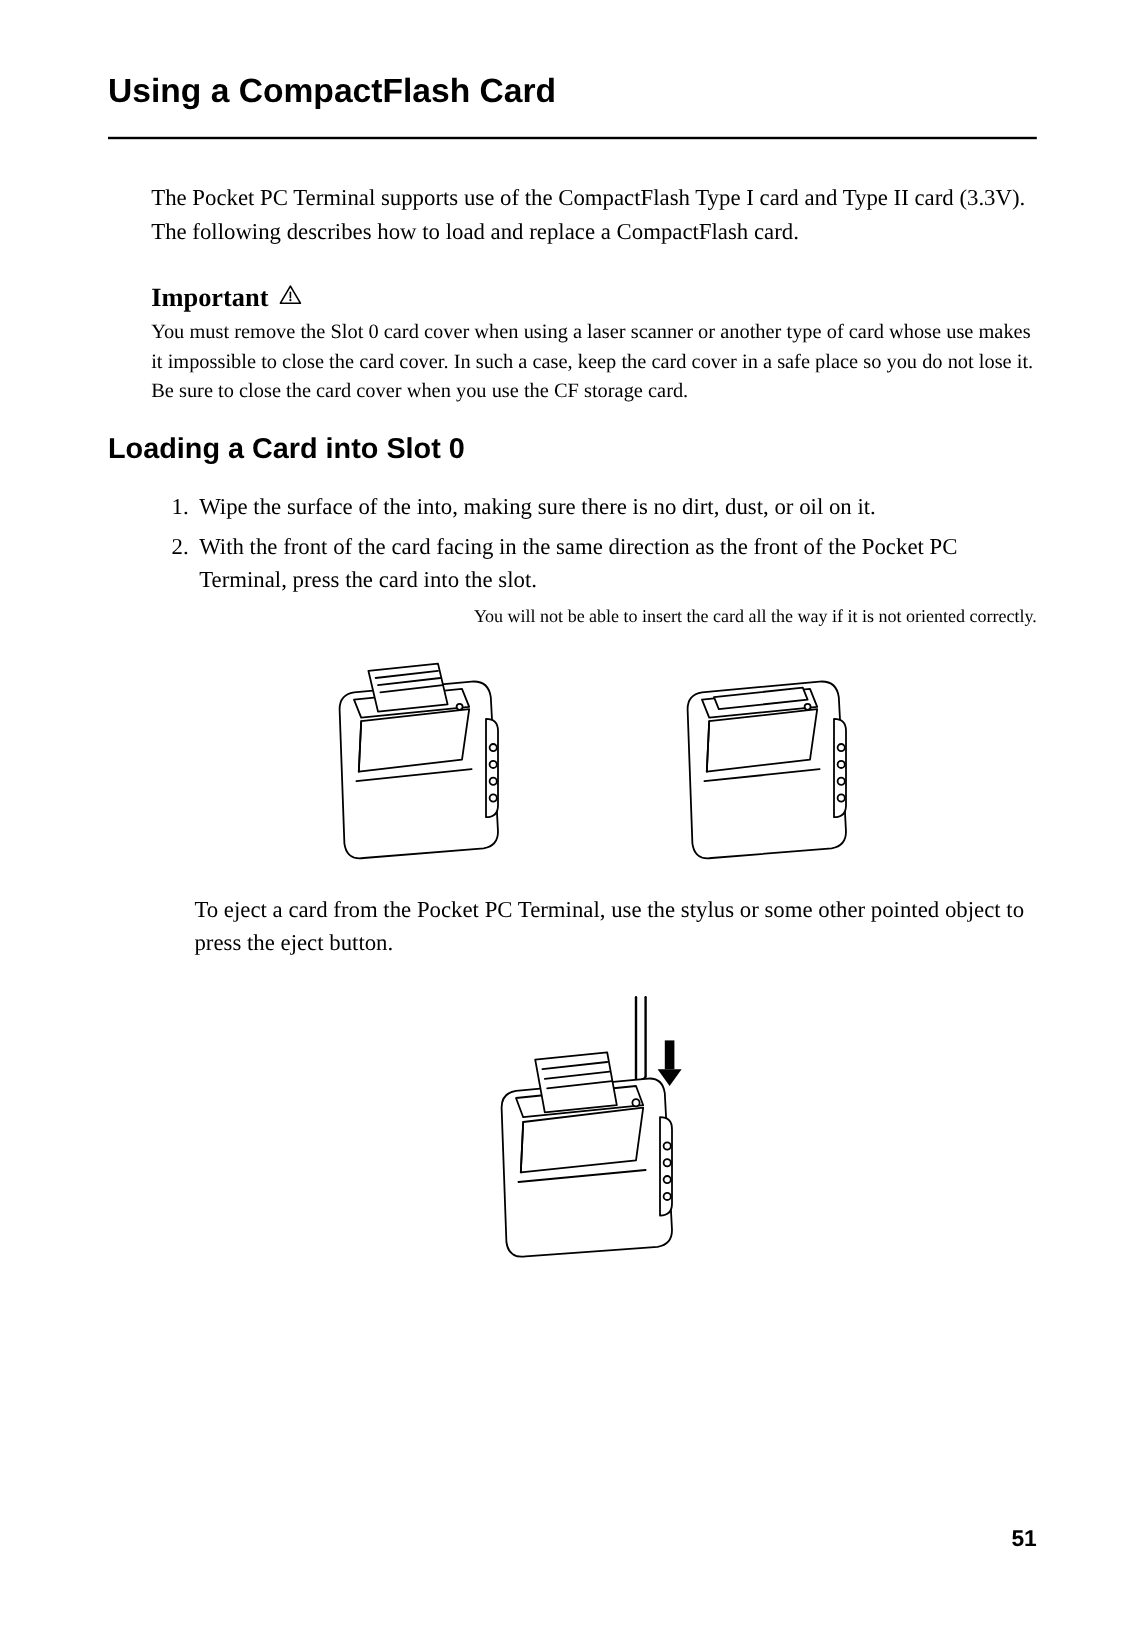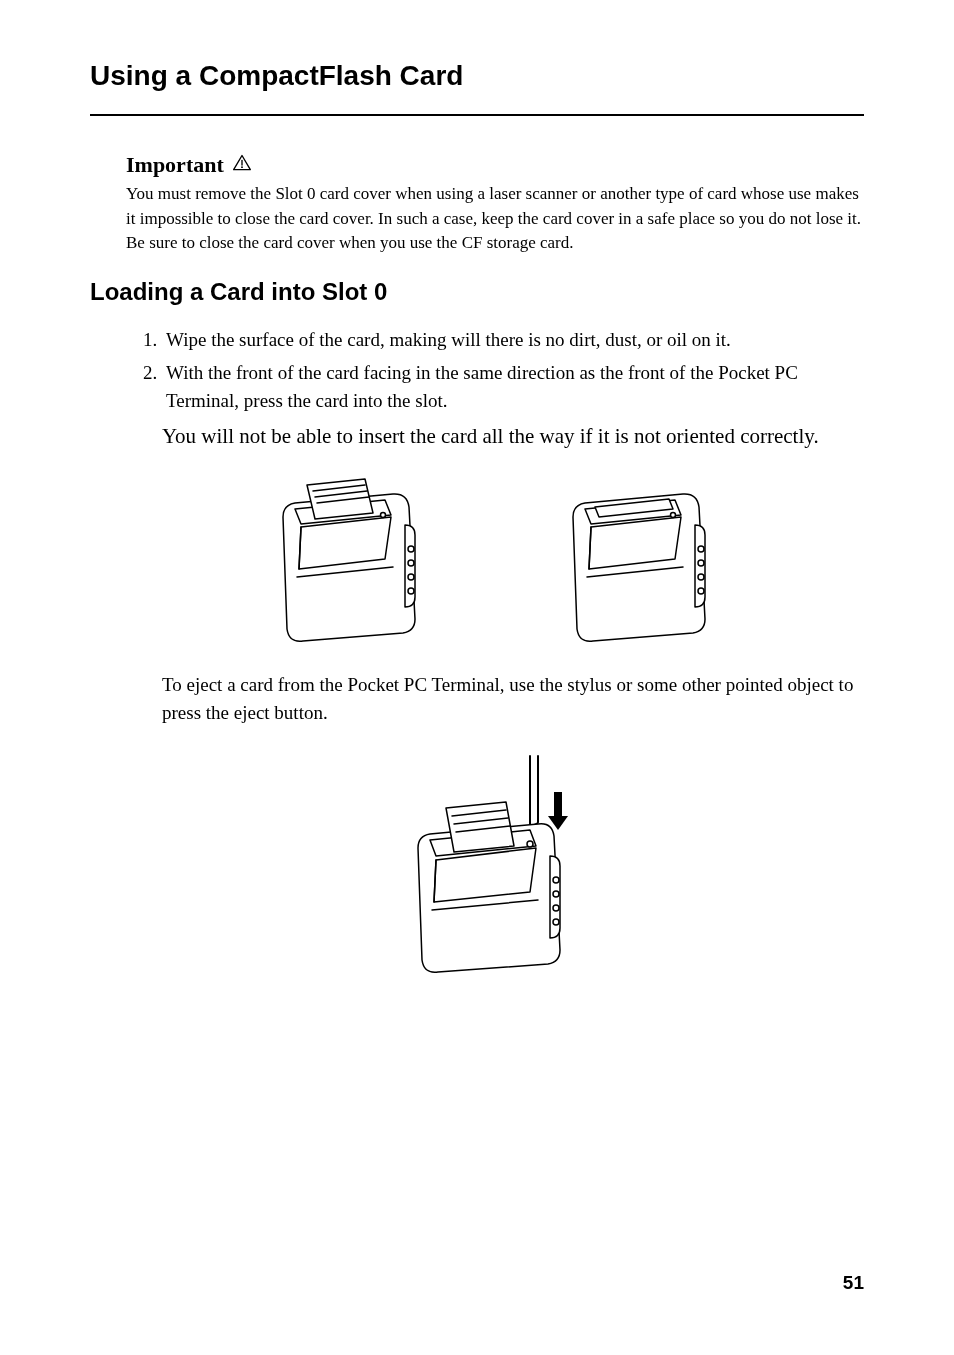--- a/index.html
+++ b/index.html
@@ -62,24 +62,25 @@
       margin-left: 36px;
       font-size: 19px;
       line-height: 1.45;
     }
     ol.steps > li {
       margin-bottom: 6px;
       padding-left: 4px;
     }
     .step-note {
       margin-left: 36px;
-      font-size: 21px;
+      font-size: 15px;
       line-height: 1.45;
       margin-top: 2px;
       margin-bottom: 18px;
+      text-align: right;
     }
     .figure-row {
       display: flex;
       justify-content: center;
       gap: 120px;
       margin: 6px 0 22px 0;
     }
     .figure-single {
       display: flex;
       justify-content: center;
@@ -100,39 +101,40 @@
       font-size: 19px;
     }
     svg.device { display: block; }
   </style>
 </head>
 <body>
 
 <h1 class="page-title">Using a CompactFlash Card</h1>
 
 <div class="content">
+  <p class="intro">The Pocket PC Terminal supports use of the CompactFlash Type I card and Type II card (3.3V). The following describes how to load and replace a CompactFlash card.</p>
 
   <div class="important-row">
     <span class="important-label">Important</span>
     <span>
       <svg class="warn-icon" viewBox="0 0 24 24">
         <path d="M12 3 L22 20 L2 20 Z" fill="none" stroke="#000" stroke-width="1.6" stroke-linejoin="round"></path>
         <line x1="12" y1="9" x2="12" y2="14.5" stroke="#000" stroke-width="1.6" stroke-linecap="round"></line>
         <circle cx="12" cy="17" r="1.1" fill="#000"></circle>
       </svg>
     </span>
   </div>
   <p class="important-text">You must remove the Slot 0 card cover when using a laser scanner or another type of card whose use makes it impossible to close the card cover. In such a case, keep the card cover in a safe place so you do not lose it. Be sure to close the card cover when you use the CF storage card.</p>
 </div>
 
 <h2 class="subheading">Loading a Card into Slot 0</h2>
 
 <div class="content">
   <ol class="steps">
-    <li>Wipe the surface of the card, making will there is no dirt, dust, or oil on it.</li>
+    <li>Wipe the surface of the into, making sure there is no dirt, dust, or oil on it.</li>
     <li>With the front of the card facing in the same direction as the front of the Pocket PC Terminal, press the card into the slot.</li>
   </ol>
   <p class="step-note">You will not be able to insert the card all the way if it is not oriented correctly.</p>
 
   <div class="figure-row">
 
     <svg class="device" width="170" height="180" viewBox="0 0 170 180">
       <g fill="#fff" stroke="#000" stroke-width="1.5" stroke-linejoin="round" stroke-linecap="round">
 
         <path d="M18 48 Q18 36 30 34 L128 25 Q142 24 144 38 L150 150 Q150 162 138 164 L38 172 Q24 174 22 160 Z"></path>

